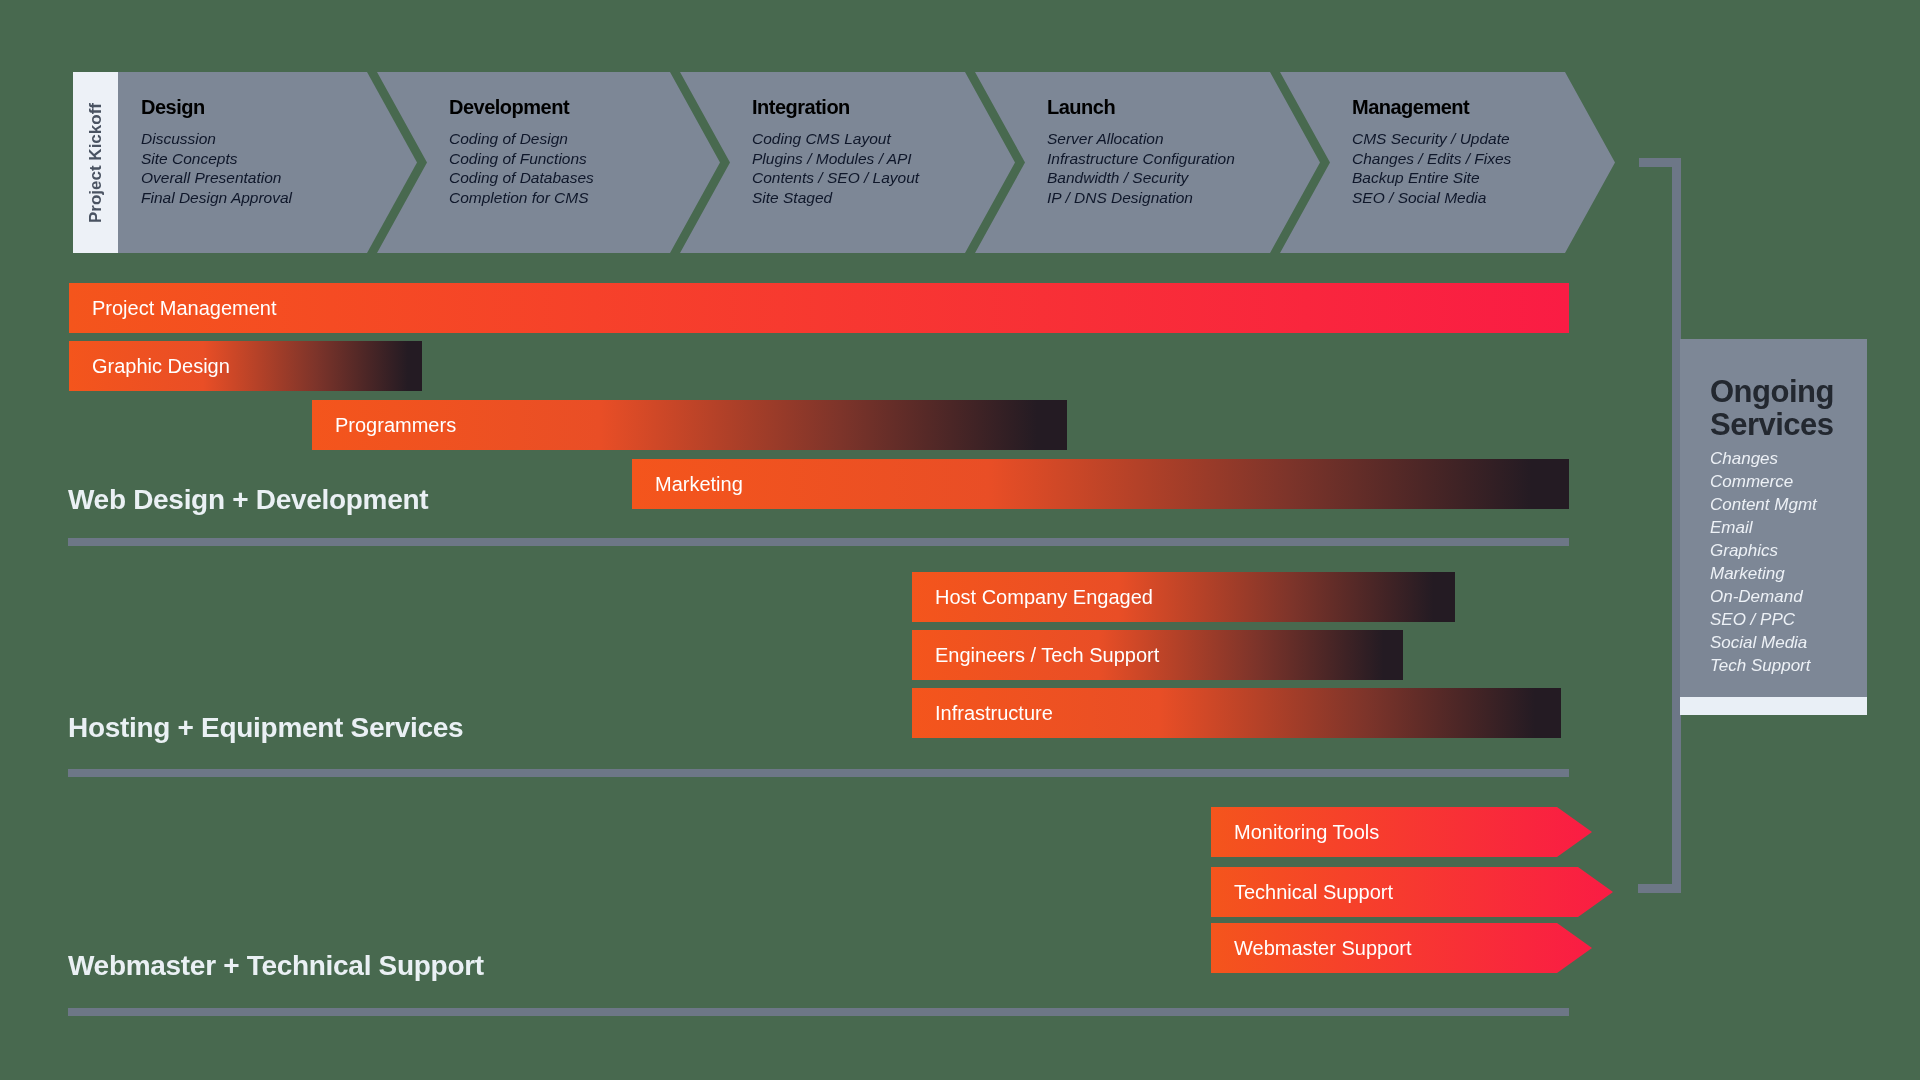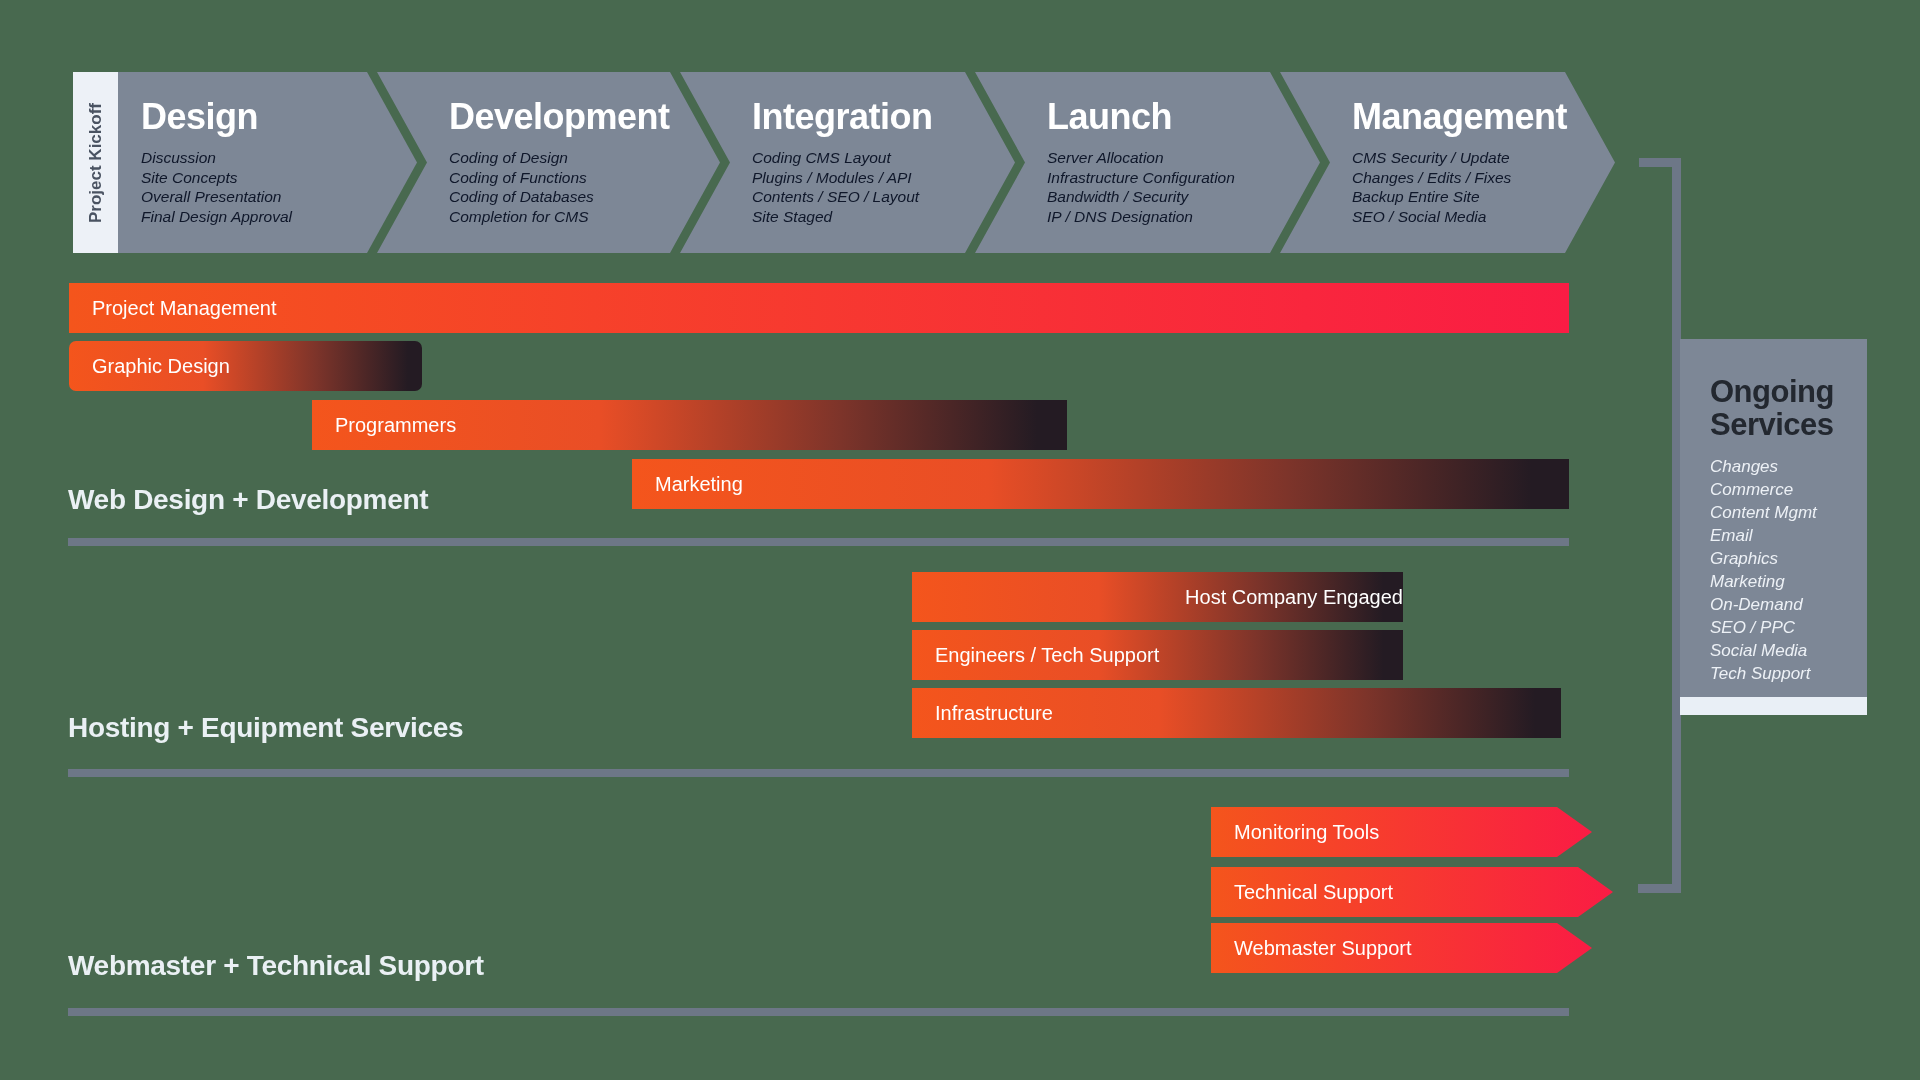--- a/index.html
+++ b/index.html
@@ -6,21 +6,21 @@
   .canvas{position:relative;width:1920px;height:1080px;background:#48694f;overflow:hidden;
           font-family:"Liberation Sans",sans-serif;}
 
   
   .arrow{position:absolute;top:72px;height:181px;background:#7d8796;box-sizing:border-box;}
   .arrow.first{clip-path:polygon(0 0,calc(100% - 50px) 0,100% 50%,calc(100% - 50px) 100%,0 100%);}
   .arrow.notched{clip-path:polygon(0 0,calc(100% - 50px) 0,100% 50%,calc(100% - 50px) 100%,0 100%,50px 50%);}
   .arrow-content{padding-top:24px;}
   .first .arrow-content{padding-left:23px;}
   .notched .arrow-content{padding-left:72px;}
-  .arrow-title{font-size:36px;font-weight:bold;color:#ffffff;letter-spacing:-.5px;}
+  .arrow-title{font-size:20px;font-weight:bold;color:#000000;letter-spacing:-.5px;}
   .arrow-items{margin-top:10px;}
   .arrow-item{font-size:15.5px;font-style:italic;color:#0f172a;line-height:19.5px;}
 
   .kickoff{position:absolute;left:73px;top:72px;width:45px;height:181px;background:#edf1f7;
            display:flex;align-items:center;justify-content:center;}
   .kickoff span{writing-mode:vertical-rl;transform:rotate(180deg);font-size:17px;font-weight:bold;
                 color:#4a5362;white-space:nowrap;}
 
   
   .bar{position:absolute;height:50px;display:flex;align-items:center;padding-left:23px;
@@ -31,21 +31,21 @@
 
   .section-label{position:absolute;left:68px;color:#eaf0f4;font-weight:bold;font-size:28px;
                  letter-spacing:-.3px;white-space:nowrap;}
   .divider{position:absolute;left:68px;width:1501px;height:8px;background:#6d7787;}
 
   
   .conn{position:absolute;background:#6d7787;}
   .panel{position:absolute;left:1680px;top:339px;width:187px;height:362px;background:#7d8796;
          box-sizing:border-box;padding:36px 0 0 30px;}
   .panel-title{font-size:31px;line-height:33px;font-weight:bold;color:#232830;letter-spacing:-.5px;}
-  .panel-items{margin-top:14px;}
+  .panel-items{margin-top:6px;}
   .panel-item{font-size:17px;font-style:italic;color:#edf1f6;line-height:23px;}
   .panel-strip{position:absolute;left:1680px;top:697px;width:187px;height:18px;background:#e9eff6;}
 </style>
 </head>
 <body>
 
 <div class="canvas">
 
   <div class="kickoff">
     <span>Project Kickoff</span>
@@ -107,33 +107,33 @@
         <div class="arrow-item">Changes / Edits / Fixes</div>
         <div class="arrow-item">Backup Entire Site</div>
         <div class="arrow-item">SEO / Social Media</div>
       </div>
     </div>
   </div>
 
   <div class="bar grad-red" style="left:69px;top:283px;width:1500px;">
       <span>Project Management</span>
     </div>
-  <div class="bar grad-dark" style="left:69px;top:341px;width:353px;border-radius:7px;">
+  <div class="bar grad-dark" style="left:69px;top:341px;width:353px;">
       <span>Graphic Design</span>
     </div>
   <div class="bar grad-dark" style="left:312px;top:400px;width:755px;">
       <span>Programmers</span>
     </div>
   <div class="bar grad-dark" style="left:632px;top:459px;width:937px;">
       <span>Marketing</span>
     </div>
   <div class="section-label" style="top:484px;">Web Design + Development</div>
   <div class="divider" style="top:538px;"></div>
 
-  <div class="bar grad-dark" style="left:912px;top:572px;width:491px;justify-content:flex-end;">
+  <div class="bar grad-dark" style="left:912px;top:572px;width:543px;">
       <span>Host Company Engaged</span>
     </div>
   <div class="bar grad-dark" style="left:912px;top:630px;width:491px;">
       <span>Engineers / Tech Support</span>
     </div>
   <div class="bar grad-dark" style="left:912px;top:688px;width:649px;">
       <span>Infrastructure</span>
     </div>
   <div class="section-label" style="top:712px;">Hosting + Equipment Services</div>
   <div class="divider" style="top:769px;"></div>

